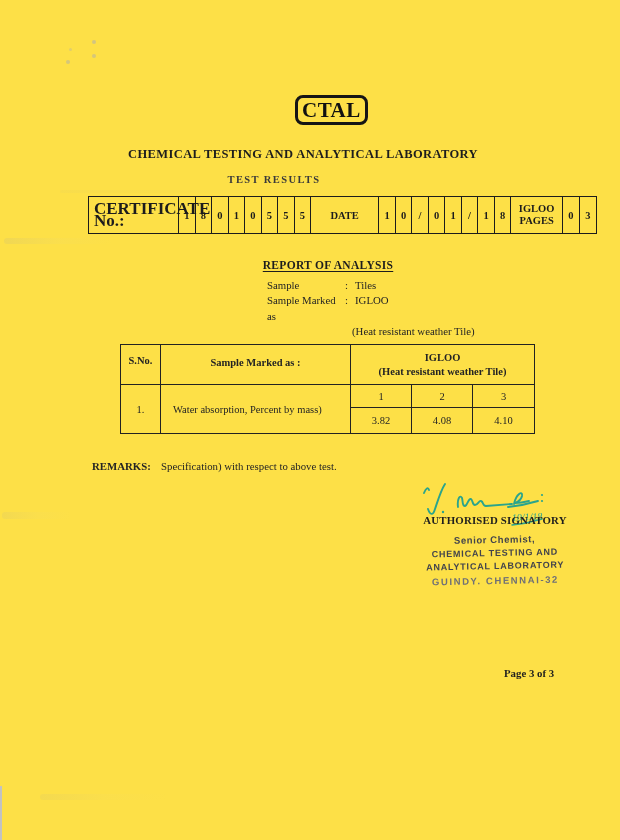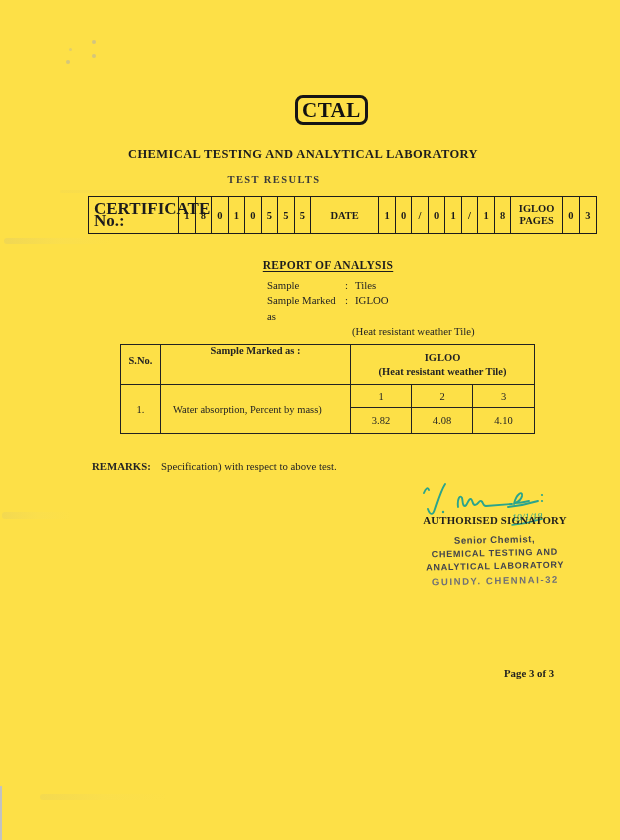--- a/index.html
+++ b/index.html
@@ -183,21 +183,21 @@
     <colgroup>
       <col style="width:40px">
         <col style="width:190px">
       <col style="width:61px">
         <col style="width:61px">
         <col style="width:62px">
     </colgroup>
     <tbody>
         <tr class="h-row">
       <th style="vertical-align:top;padding-top:10px;">S.No.</th>
-      <th style="vertical-align:top;padding-top:0;margin-left:28px;">Sample Marked as :</th>
+      <th style="vertical-align:top;padding-top:12px;margin-left:28px;">Sample Marked as :</th>
       <th colspan="3" class="group-hd">
         <div>IGLOO</div>
         <div>(Heat resistant weather Tile)</div>
       </th>
     </tr>
     <tr class="sub1">
       <td rowspan="2">1.</td>
       <td rowspan="2" class="test-name">Water absorption,  Percent by mass)</td>
       <td class="num">1</td>
       <td class="num">2</td>

